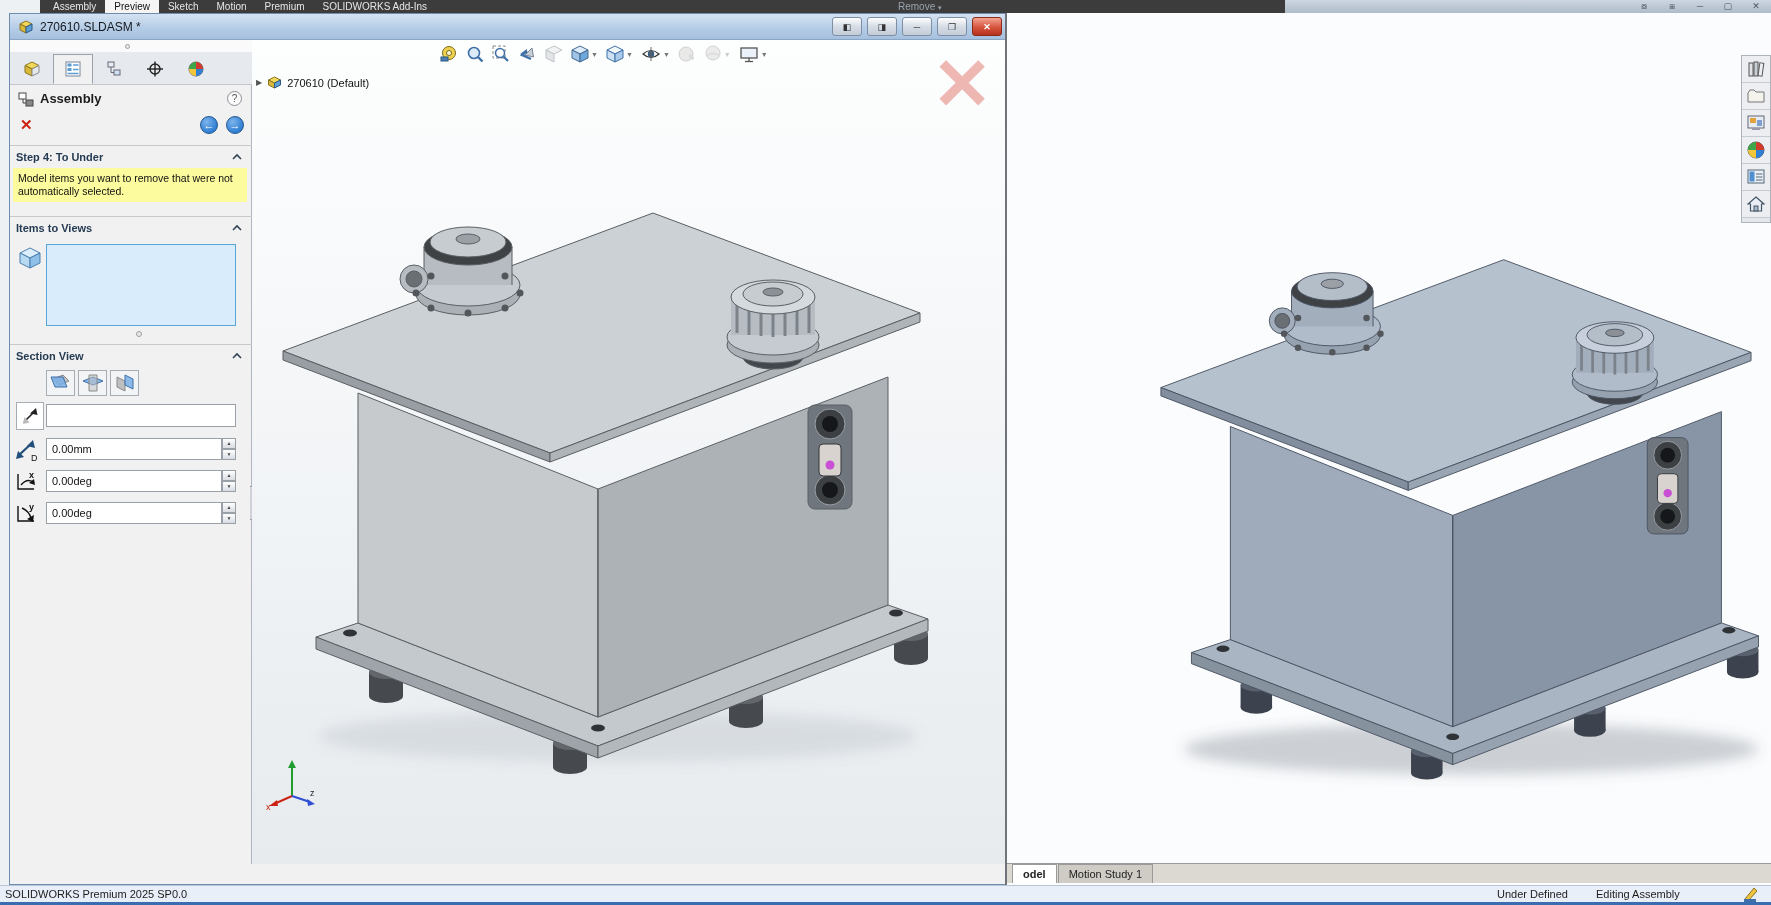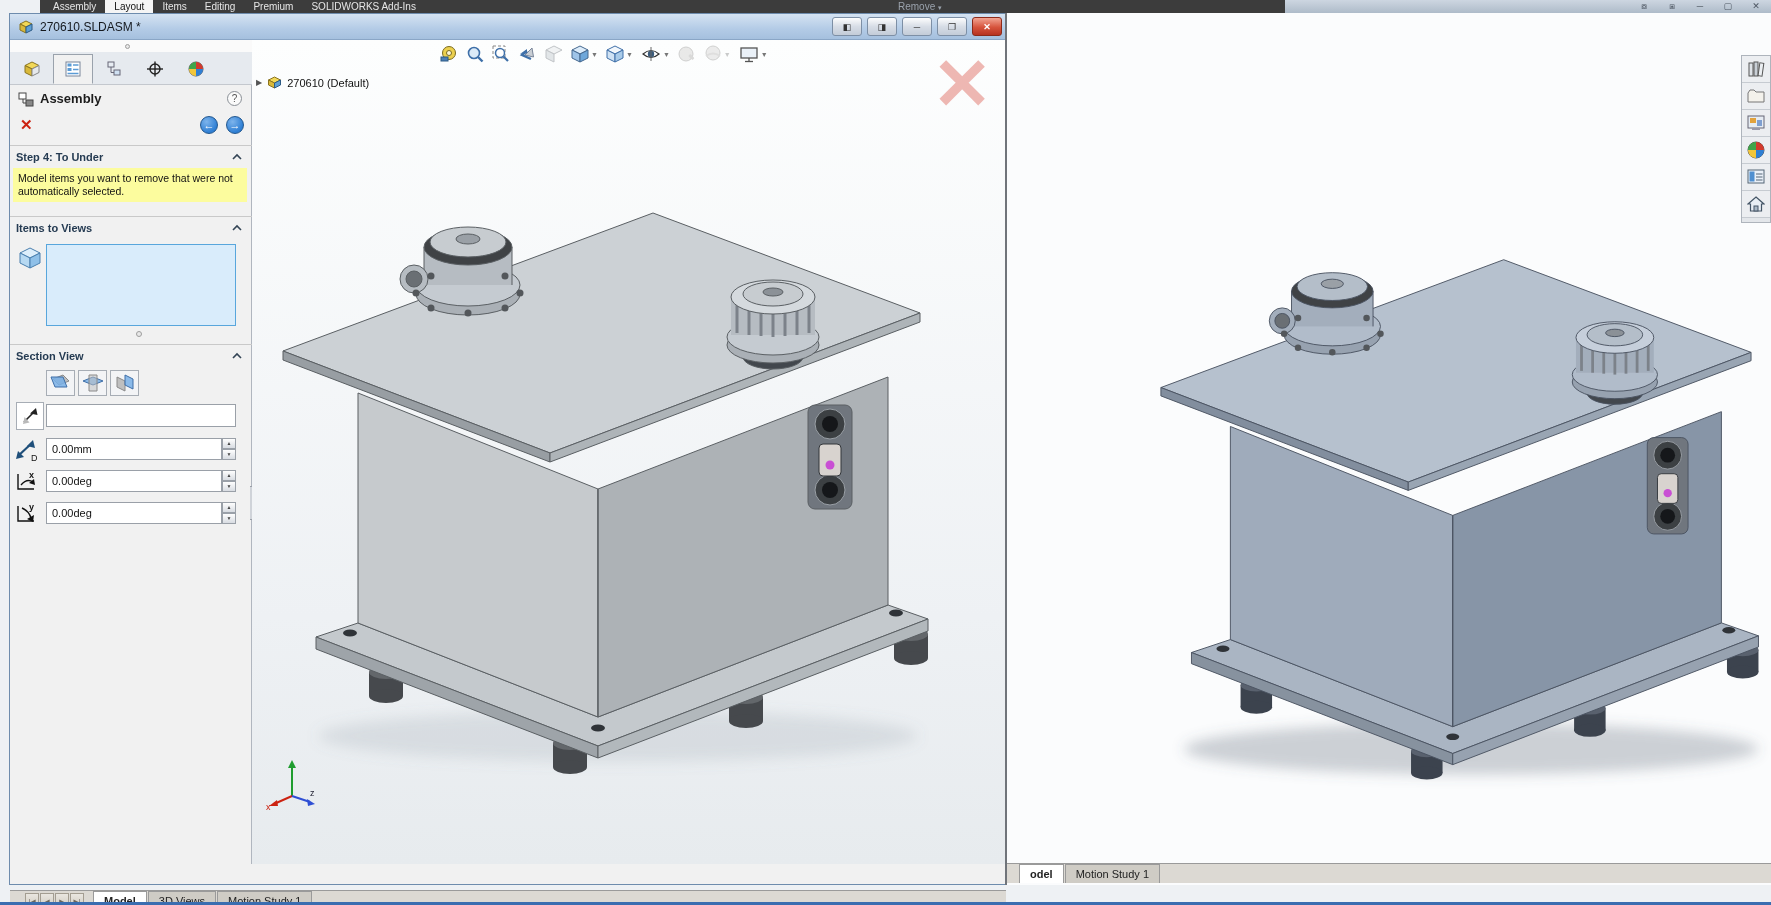--- a/index.html
+++ b/index.html
@@ -236,23 +236,23 @@
       <line x1="330" y1="328" x2="330" y2="556" stroke="var(--e)"></line>
     </g>
   </defs>
 </svg>
 
 <div id="root">
 
   <div class="abs" id="menubar">
     <div class="mitems">
       <span class="mi">Assembly</span>
-      <span class="mi active">Layout</span>
-      <span class="mi">Items</span>
-      <span class="mi">Editing</span>
+      <span class="mi active">Preview</span>
+      <span class="mi">Sketch</span>
+      <span class="mi">Motion</span>
       <span class="mi">Premium</span>
       <span class="mi">SOLIDWORKS Add-Ins</span>
     </div>
   </div>
   <div class="abs" id="mb-light"></div>
   <div class="abs" id="preview-ghost">
     <span>Remove</span> <span style="font-size:7px">▾</span>
   </div>
   <div class="abs" id="app-controls">
     <span>⧇</span>
@@ -617,20 +617,29 @@
         </div>
       <div class="tpbtn">
         <svg width="18" height="16">
           <path d="M9,1 L17,8 L14.5,8 L14.5,15 L3.5,15 L3.5,8 L1,8 Z" fill="#e8eef4" stroke="#456" stroke-width="1.2"></path>
           <rect x="7" y="10" width="4" height="5" fill="#aab8c6" stroke="#456"></rect>
         </svg>
         </div>
     </div>
 
     <div class="abs" id="prev-tabbar">
-      <span class="dtab active" style="margin-left:12px">odel</span>
+      <span class="dtab active" style="margin-left:5px">odel</span>
       <span class="dtab">Motion Study 1</span>
     </div>
   </div>
 
+  <div class="abs" id="statusbar">
+    <span class="lt">SOLIDWORKS Premium 2025 SP0.0</span>
+    <span class="rt1">Under Defined</span>
+    <span class="rt2">Editing Assembly</span>
+    <svg class="sic" width="17" height="16">
+      <polygon points="3,13 12,2 15,5 6,15" fill="#eec43e" stroke="#8a7420"></polygon>
+      <rect x="2" y="13" width="12" height="3" fill="#3f6fa8"></rect>
+    </svg>
+  </div>
   <div class="abs" id="bottomline"></div>
 
 </div>
 
 </body></html>

